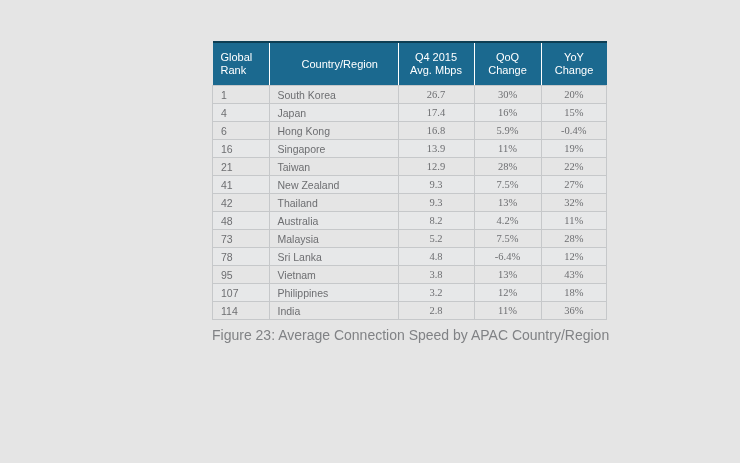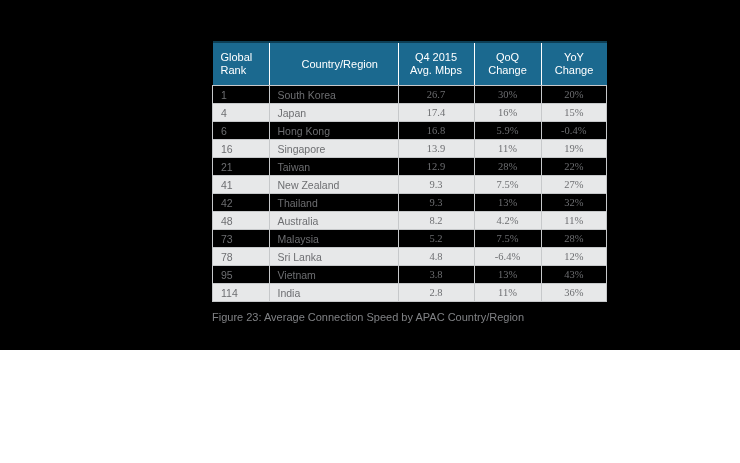--- a/index.html
+++ b/index.html
@@ -7,22 +7,22 @@
     padding: 0;
     background: #ffffff;
     width: 740px;
     height: 463px;
     font-family: "Liberation Sans", sans-serif;
     -webkit-font-smoothing: antialiased;
   }
   .page {
     position: relative;
     width: 740px;
-    height: 350px;
-    background: #000000;
+    height: 463px;
+    background: #e5e5e5;
     overflow: hidden;
   }
   .figure {
     position: absolute;
     left: 212px;
     top: 41px;
   }
   table.speed-table {
     border-collapse: collapse;
     table-layout: fixed;
@@ -69,21 +69,21 @@
   table.speed-table tbody tr:nth-child(even) td {
     background: var(--row-stripe, #E7E8E9);
   }
   .col-global-rank      { width: 42px; }
   .col-country-region   { width: 90px; }
   .col-q4-2015-avg-mbps { width: 67px; }
   .col-qoq-change       { width: 58px; }
   .col-yoy-change       { width: 57px; }
   .caption {
     margin-top: 9px;
-    font-size: 11px;
+    font-size: 14px;
     line-height: 13px;
     color: var(--caption-text, #808285);
   }
 </style>
 </head>
 <body>
 
 <div class="page">
   <div class="figure">
     <table class="speed-table">
@@ -172,20 +172,27 @@
             <td class="col-yoy-change center">12%</td>
           </tr>
           <tr>
             <td class="col-global-rank">95</td>
             <td class="col-country-region">Vietnam</td>
             <td class="col-q4-2015-avg-mbps center">3.8</td>
             <td class="col-qoq-change center">13%</td>
             <td class="col-yoy-change center">43%</td>
           </tr>
           <tr>
+            <td class="col-global-rank">107</td>
+            <td class="col-country-region">Philippines</td>
+            <td class="col-q4-2015-avg-mbps center">3.2</td>
+            <td class="col-qoq-change center">12%</td>
+            <td class="col-yoy-change center">18%</td>
+          </tr>
+          <tr>
             <td class="col-global-rank">114</td>
             <td class="col-country-region">India</td>
             <td class="col-q4-2015-avg-mbps center">2.8</td>
             <td class="col-qoq-change center">11%</td>
             <td class="col-yoy-change center">36%</td>
           </tr>
         </tbody>
     </table>
     <div class="caption">Figure 23: Average Connection Speed by APAC Country/Region</div>
   </div>

